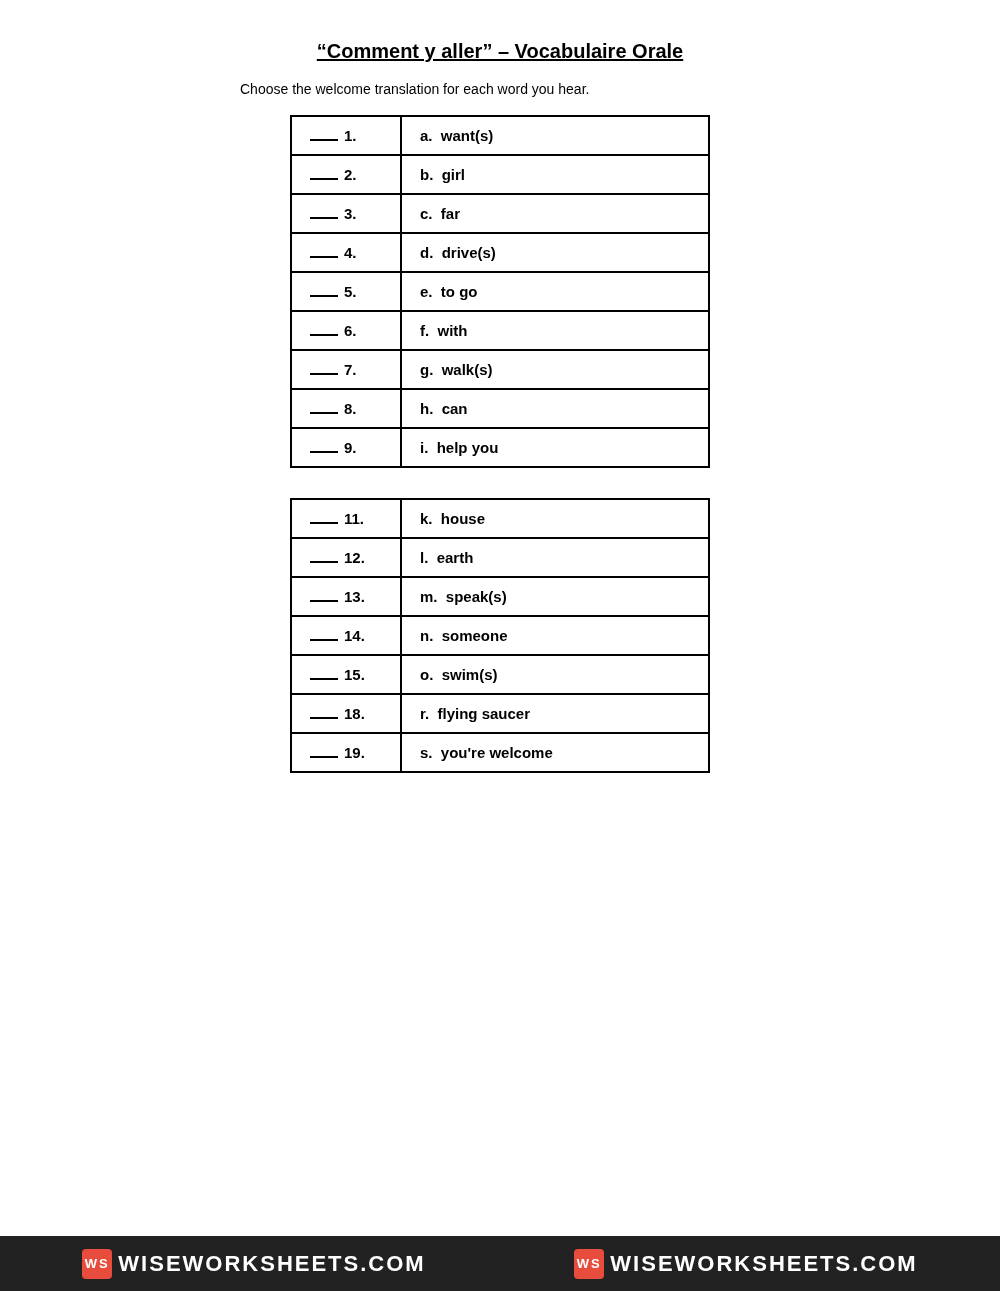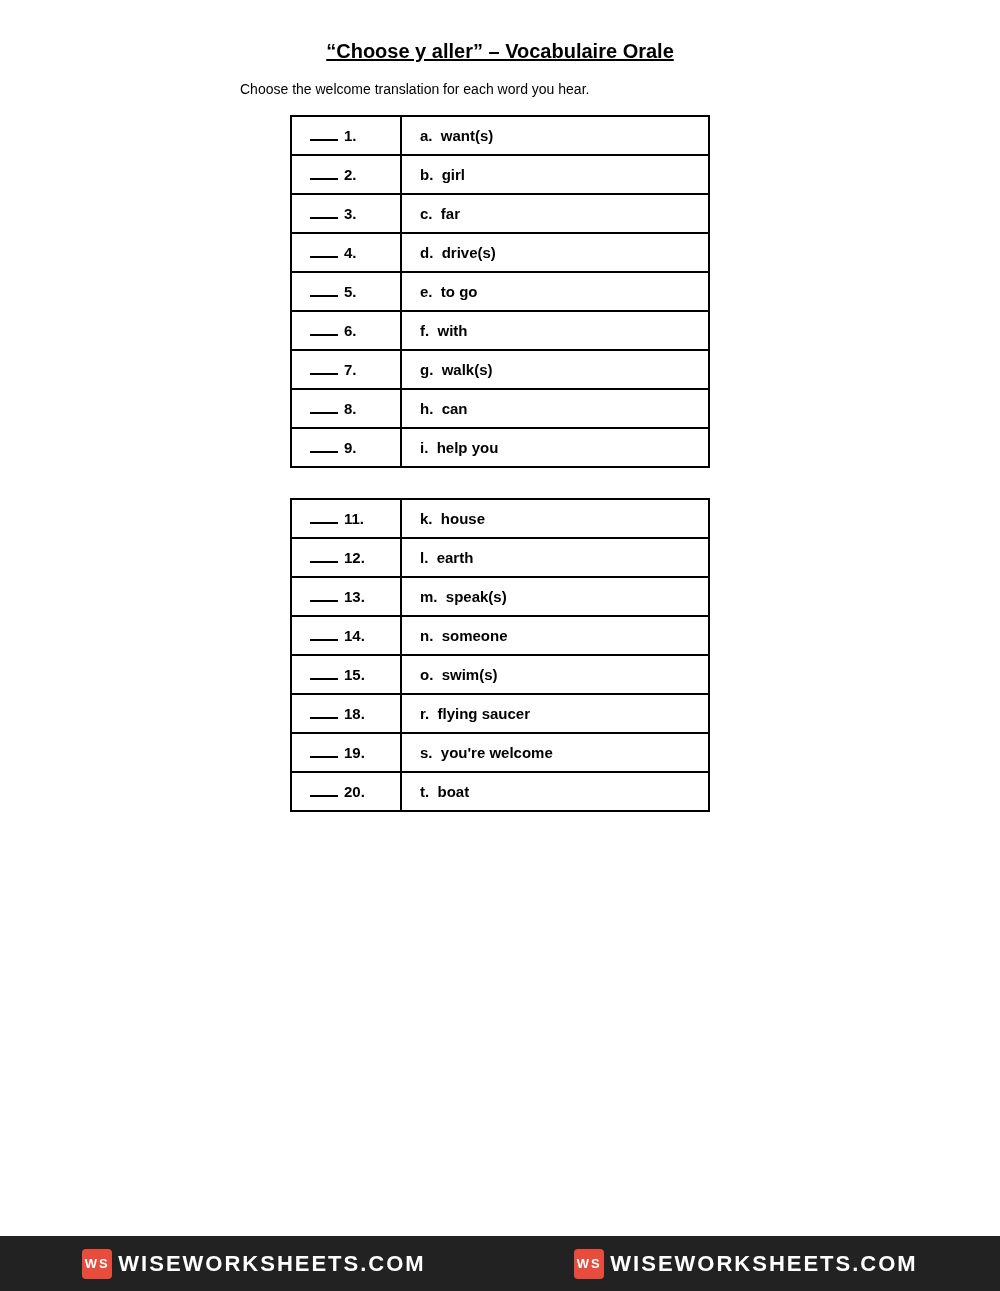--- a/index.html
+++ b/index.html
@@ -87,21 +87,21 @@
       color: #fff;
       font-size: 13px;
       font-weight: bold;
       margin-right: 4px;
       flex-shrink: 0;
     }
   </style>
 </head>
 <body>
 
-<h1>“Choose y aller” – Vocabulaire Orale</h1>
+<h1>“Comment y aller” – Vocabulaire Orale</h1>
 <p class="instructions">Choose the welcome translation for each word you hear.</p>
 
 <div class="tables-container">
 
   <table>
     <tbody id="table1-body">
     <tr>
       <td class="num-cell">
         <span class="blank"></span>1.
       </td>
@@ -225,28 +225,20 @@
       <td class="answer-cell">
         r.&nbsp;&nbsp;flying saucer
       </td>
     </tr>
         <tr>
       <td class="num-cell">
         <span class="blank"></span>19.
       </td>
       <td class="answer-cell">
         s.&nbsp;&nbsp;you're welcome
-      </td>
-    </tr>
-        <tr>
-      <td class="num-cell">
-        <span class="blank"></span>20.
-      </td>
-      <td class="answer-cell">
-        t.&nbsp;&nbsp;boat
       </td>
     </tr>
       </tbody>
   </table>
 
 </div>
 
 <div class="footer">
   <div class="footer-text">
     <div class="footer-icon">WS</div>

